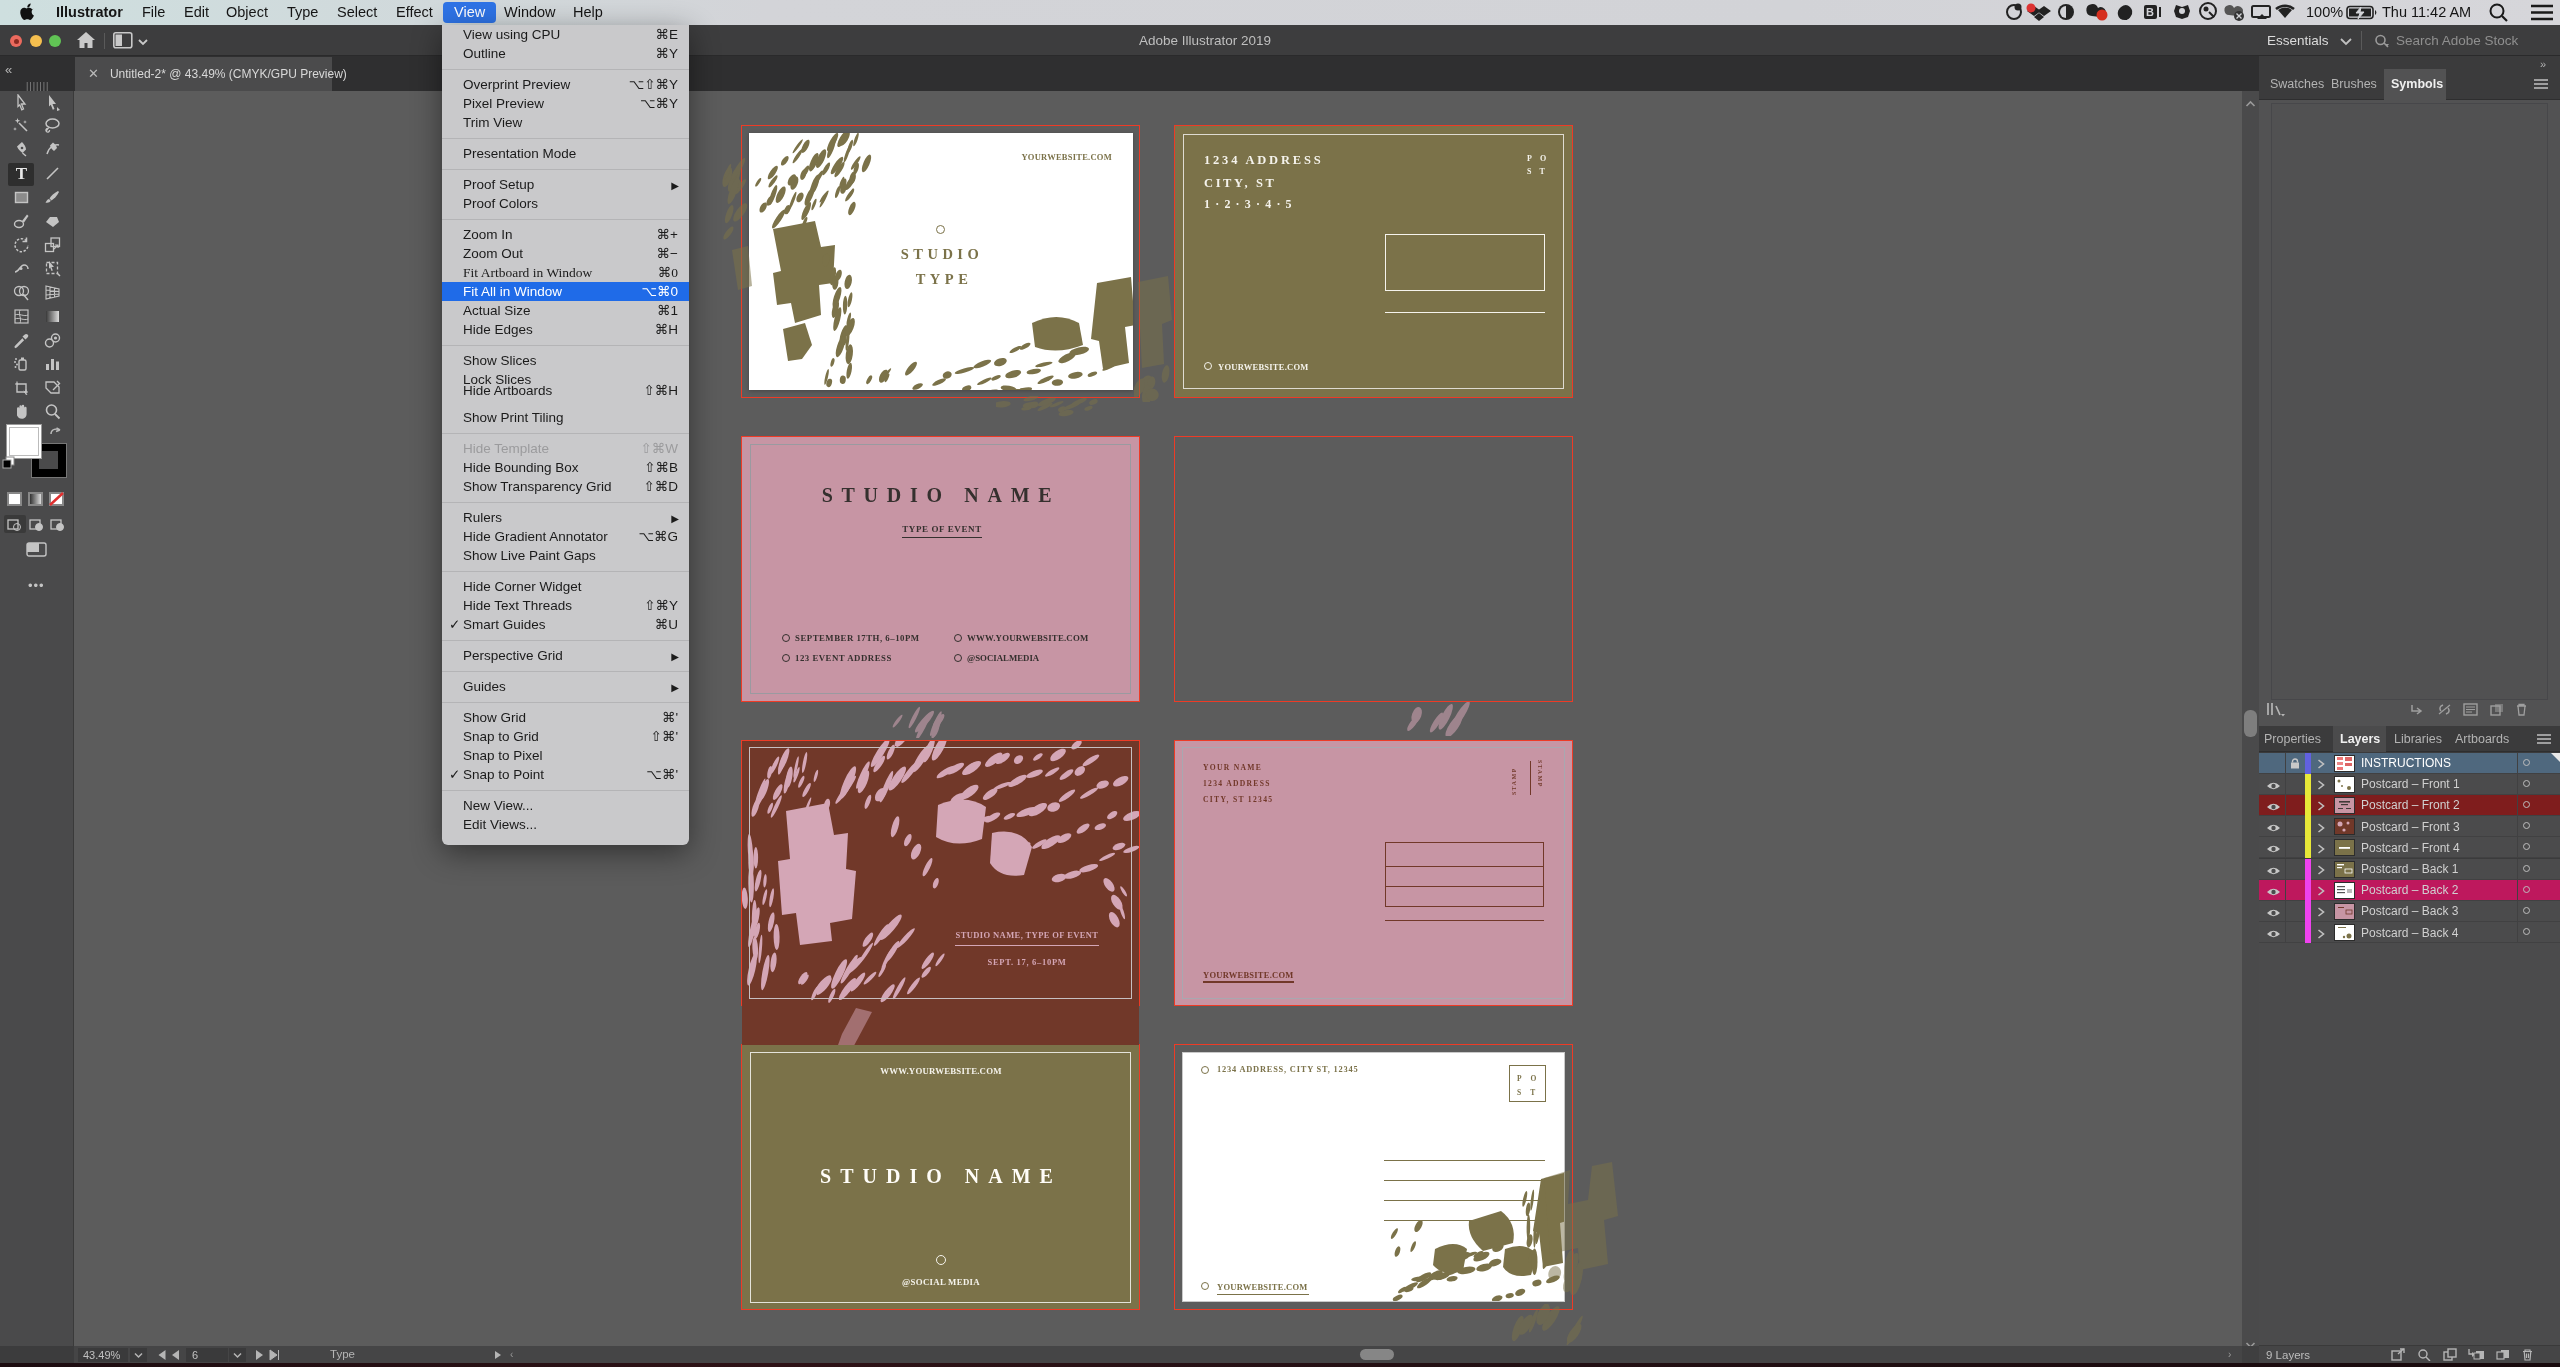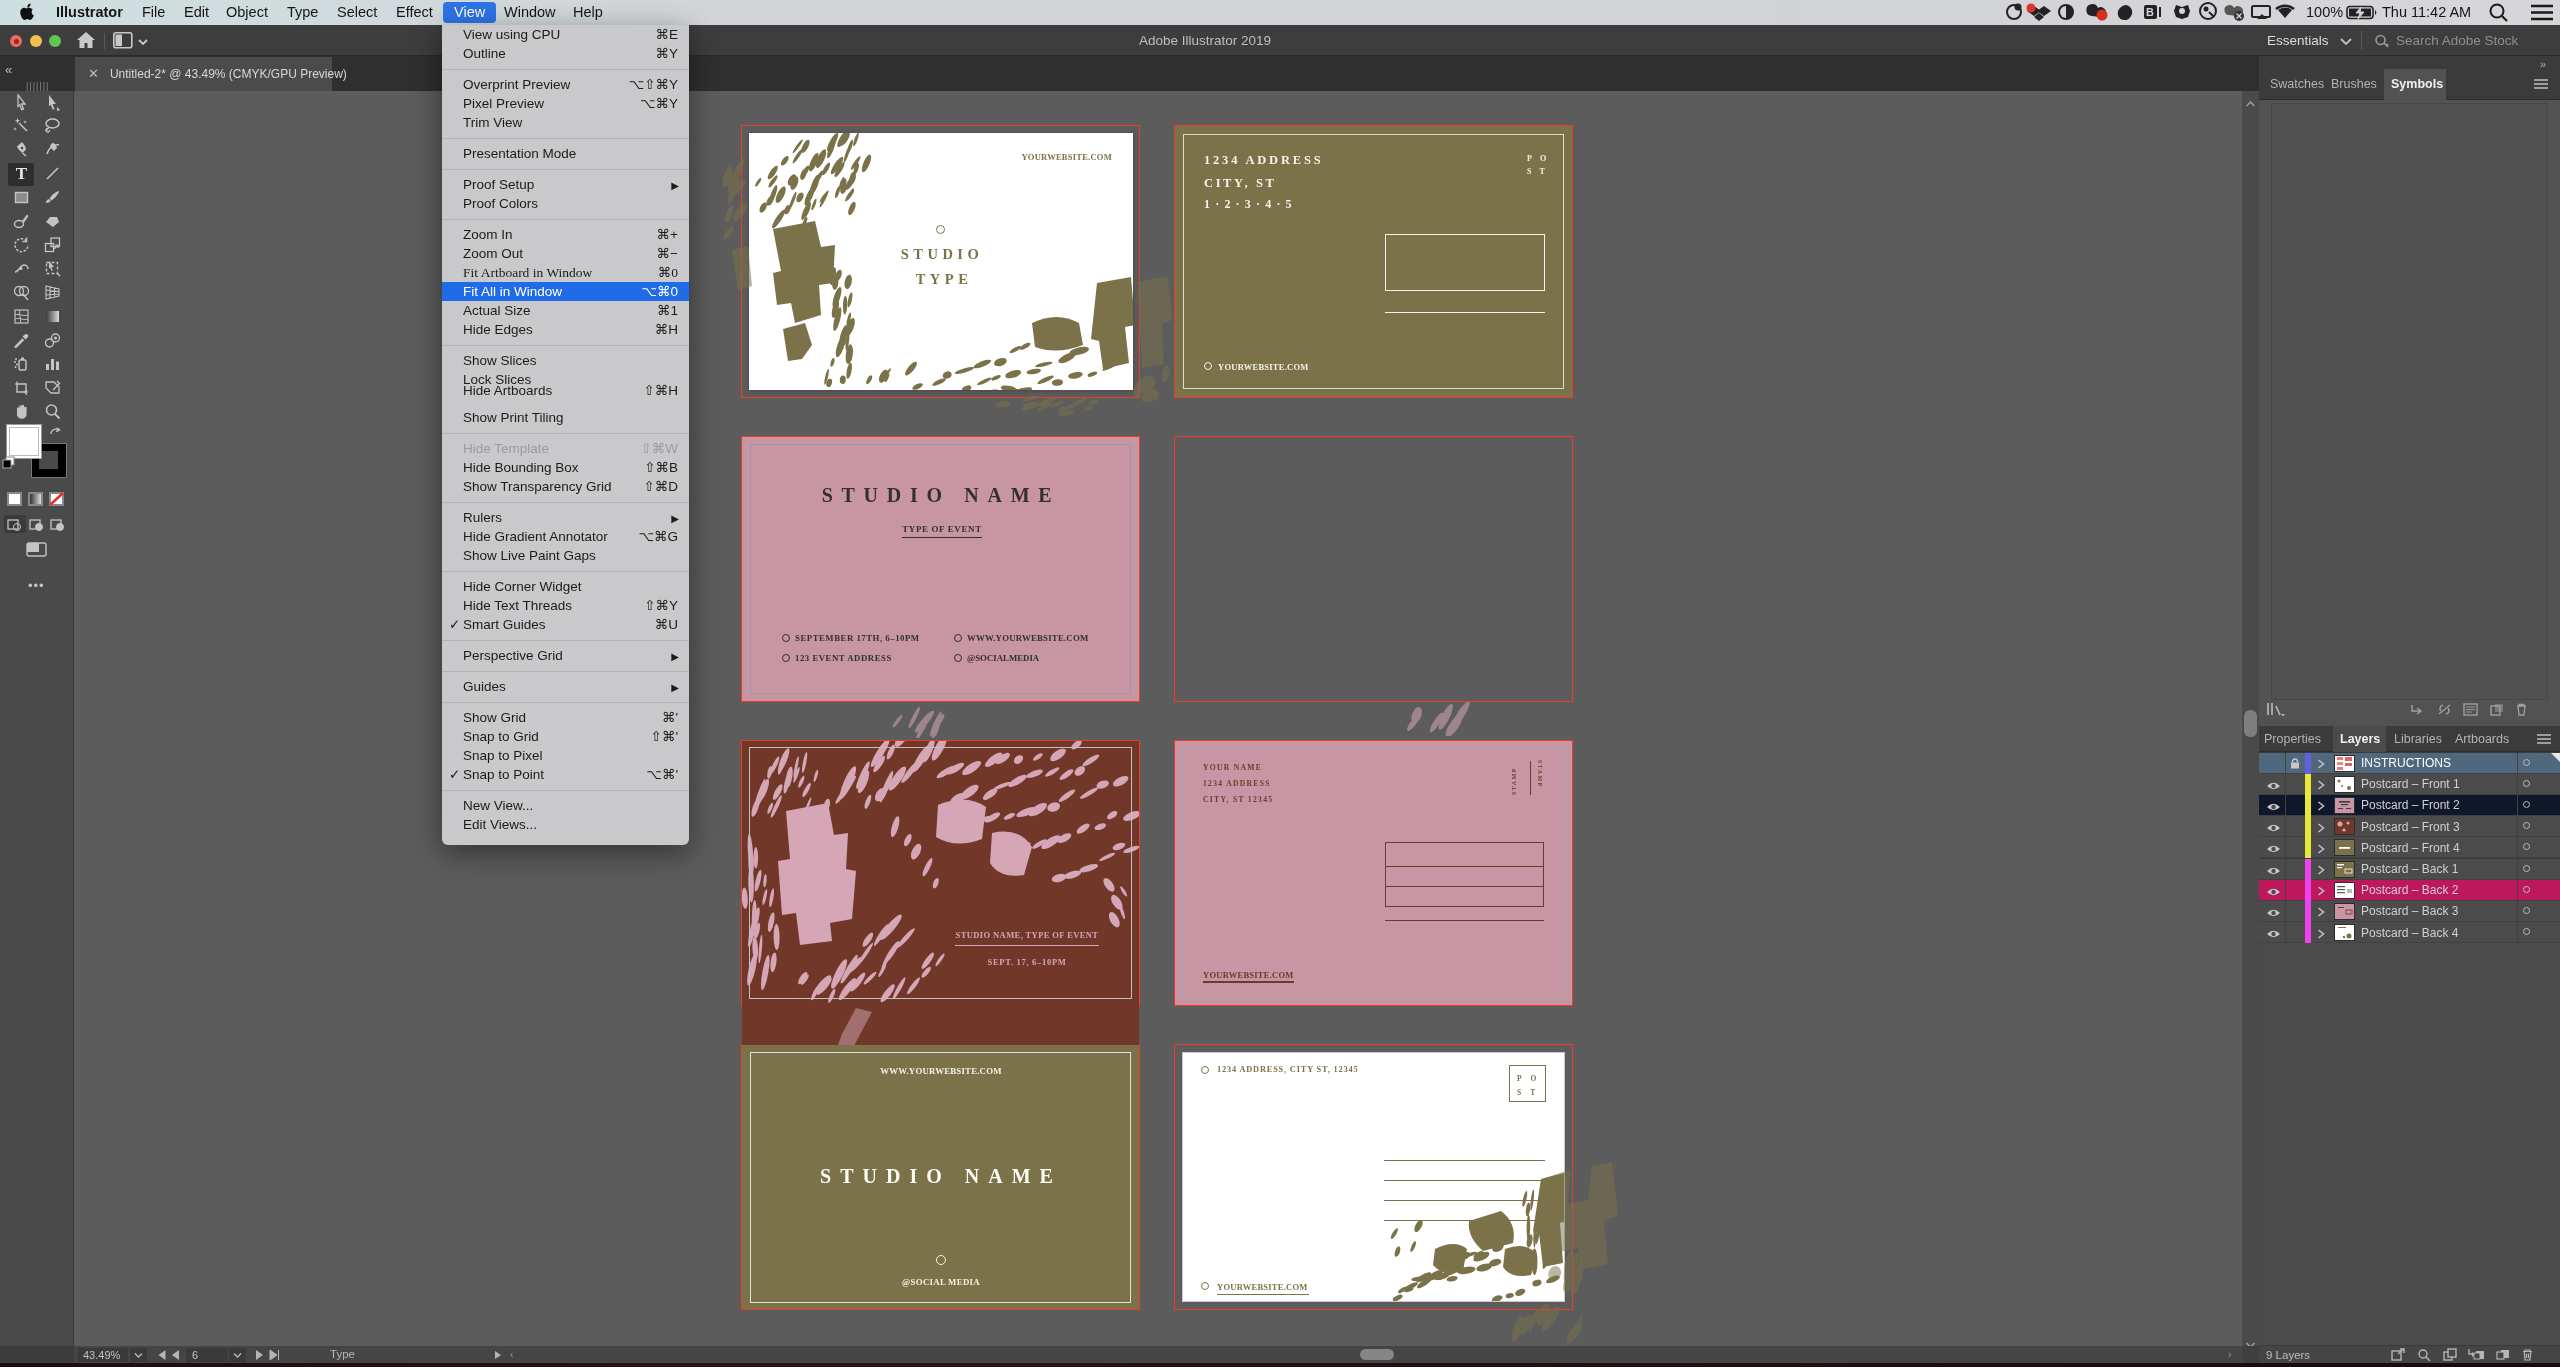--- a/index.html
+++ b/index.html
@@ -848,21 +848,21 @@
         </svg></div>
 <div class="abs" style="left:76px; top:3px;"><svg width="19" height="15" style="background:#fff; outline:1px solid #2c2c2c;">
           <circle cx="4" cy="4" r="1.5" fill="#7b7249"></circle>
           <circle cx="14" cy="11" r="2" fill="#7b7249"></circle>
           <circle cx="7" cy="9" r="1" fill="#7b7249"></circle>
         </svg></div>
 <div class="abs" style="left:102px; top:3.5px; color:#d0d0d0; font-size:12px; white-space:nowrap;">Postcard – Front 1</div>
 <div class="abs" style="left:258px; top:0; width:1px; height:21px; background:#414142;"></div>
 <div class="abs" style="left:264px; top:6px; width:7px; height:7px; border:1.2px solid #bdbdbd; border-radius:50%;"></div>
 </div>
-<div class="lrow" style="top:738.9px; background:#0f172a; border-bottom:1px solid #414142;">
+<div class="lrow" style="top:738.9px; background:#7f1d1d; border-bottom:1px solid #414142;">
 <div class="eye"><svg width="15" height="10">
           <path d="M1 5 Q7.5 -1.5 14 5 Q7.5 11.5 1 5 z" fill="#c8c8c8"></path>
           <circle cx="7.5" cy="5" r="2.2" fill="#4b4b4c"></circle>
         </svg></div>
 <div class="abs" style="left:26px; top:0; width:1px; height:21px; background:#414142;"></div>
 <div class="abs" style="left:46px; top:0; width:6px; height:21px; background:#e8e838;"></div>
 <div class="abs" style="left:58px; top:5.5px;"><svg width="8" height="10">
           <path d="M1.5 1 L6.5 5 L1.5 9" fill="none" stroke="#c0c0c0" stroke-width="1.6"></path>
         </svg></div>
 <div class="abs" style="left:76px; top:3px;"><svg width="19" height="15" style="background:#fff; outline:1px solid #2c2c2c;">

